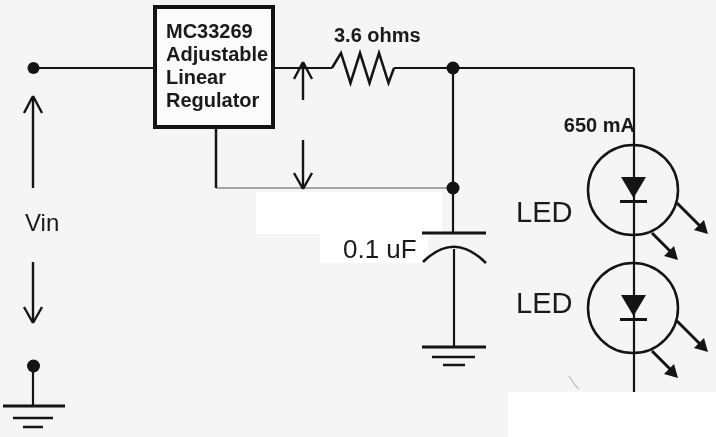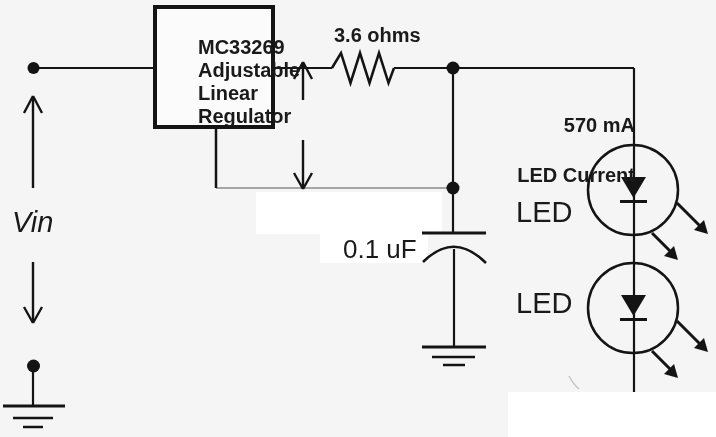--- a/index.html
+++ b/index.html
@@ -11,26 +11,26 @@
     font-family:"Liberation Sans", sans-serif;
   }
   .stage svg{position:absolute;left:0;top:0;}
   .label{
     position:absolute;
     color:#1a1a1a;
     white-space:pre-line;
     line-height:1.15;
   }
   .lbl-bold{font-weight:bold;font-size:20px;}
-  .lbl-reg{left:166px;top:36px;width:108px;line-height:23px;margin-left:32px;}
+  .lbl-reg{left:166px;top:20px;width:108px;line-height:23px;}
   .lbl-res{left:334px;top:24px;}
   .lbl-ref{left:283px;top:105px;}
   .lbl-cap{left:331px;top:236px;font-size:26px;line-height:26px;margin-left:12px;}
   .lbl-current{left:511px;top:88px;width:124px;text-align:right;line-height:25px;}
-  .lbl-vin{left:12px;top:208px;font-size:29px;line-height:29px;font-style:italic;}
+  .lbl-vin{left:25px;top:208px;font-size:24px;line-height:29px;}
   .lbl-led1{left:516px;top:198px;font-size:29px;line-height:29px;}
   .lbl-led2{left:516px;top:289px;font-size:29px;line-height:29px;}
 </style>
 </head>
 <body>
 
 <div class="stage">
 
   <svg width="716" height="437" viewBox="0 0 716 437">
 
@@ -145,22 +145,21 @@
 Adjustable
 Linear
 Regulator</div>
 
   <div class="label lbl-bold lbl-res">3.6 ohms</div>
 
 
   <div class="label lbl-cap">0.1 uF</div>
 
   <div class="label lbl-bold lbl-current">
-    <div>570 mA</div>
-    <div>LED Current</div>
+    <div>650 mA</div>
   </div>
 
   <div class="label lbl-vin">Vin</div>
 
   <div class="label lbl-led1">LED</div>
 
   <div class="label lbl-led2">LED</div>
 </div>
 
 </body></html>

